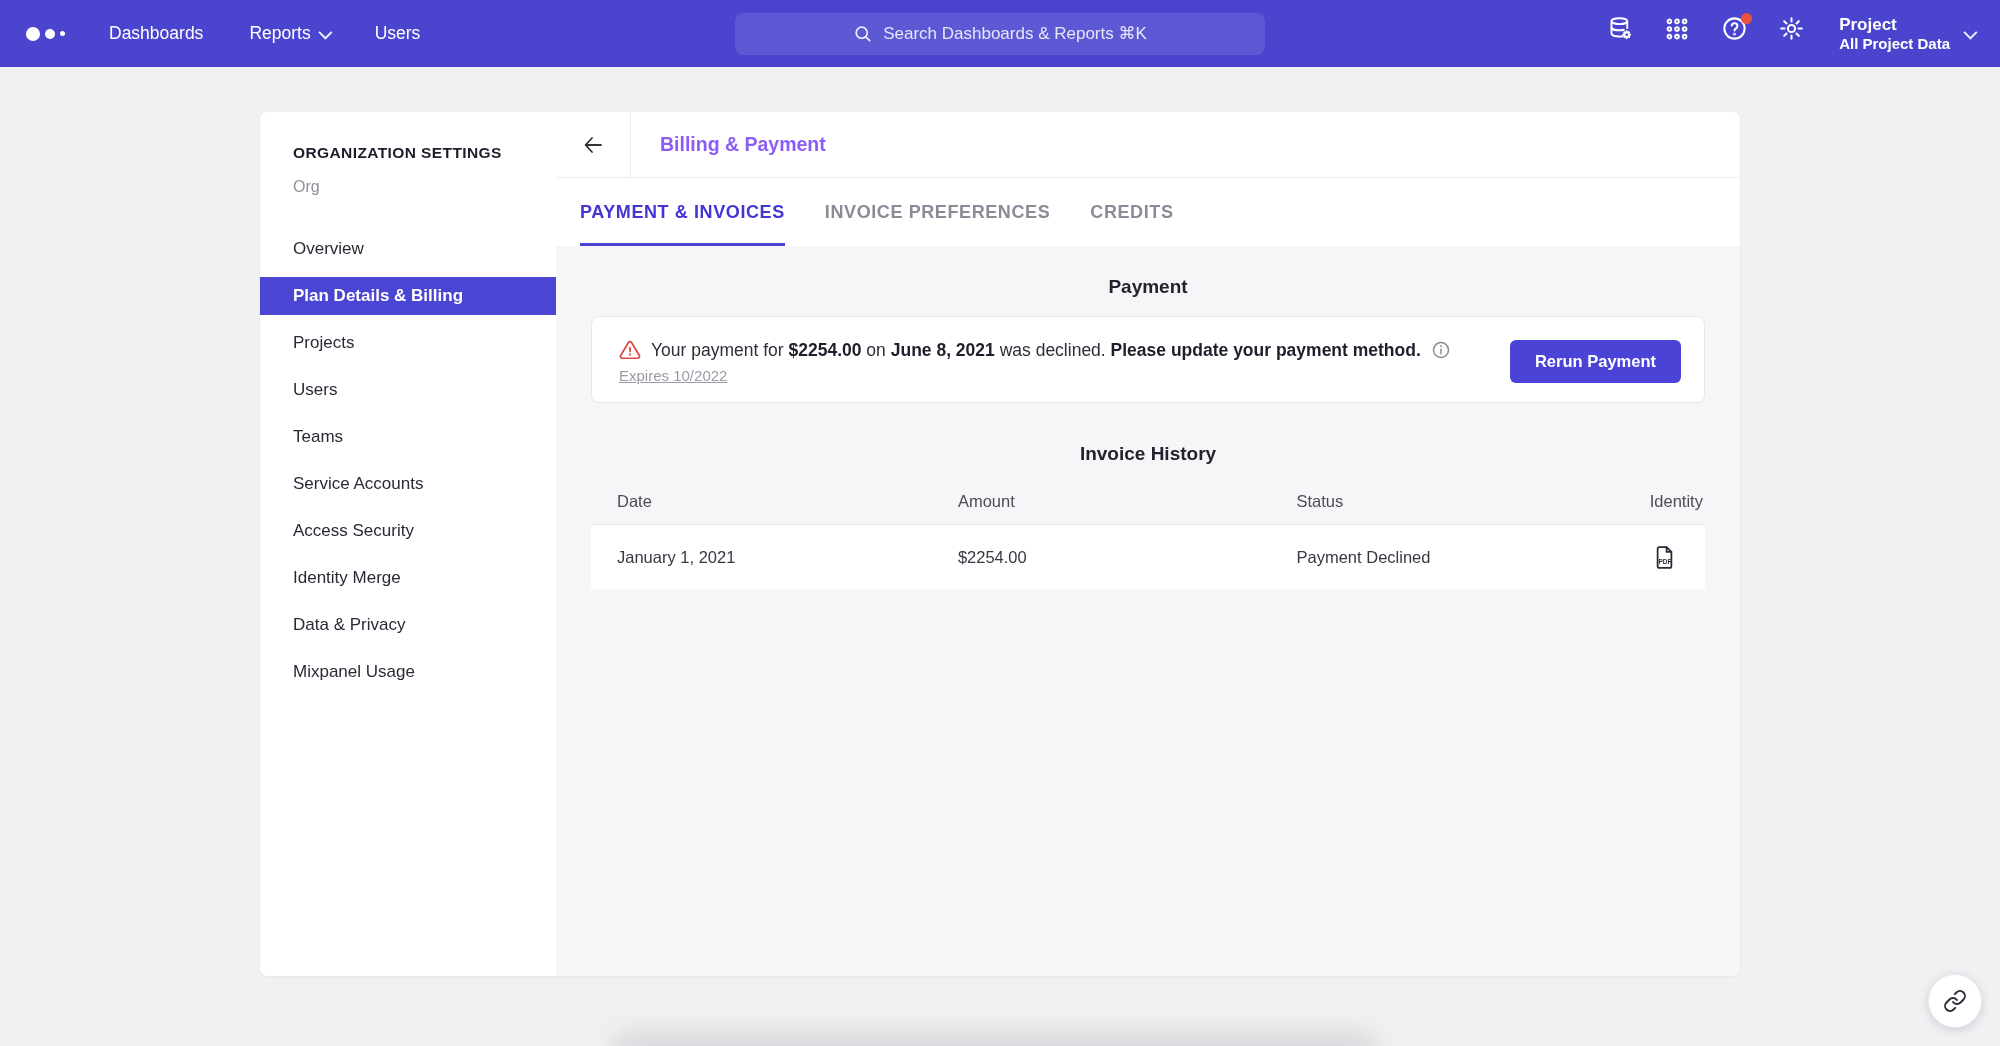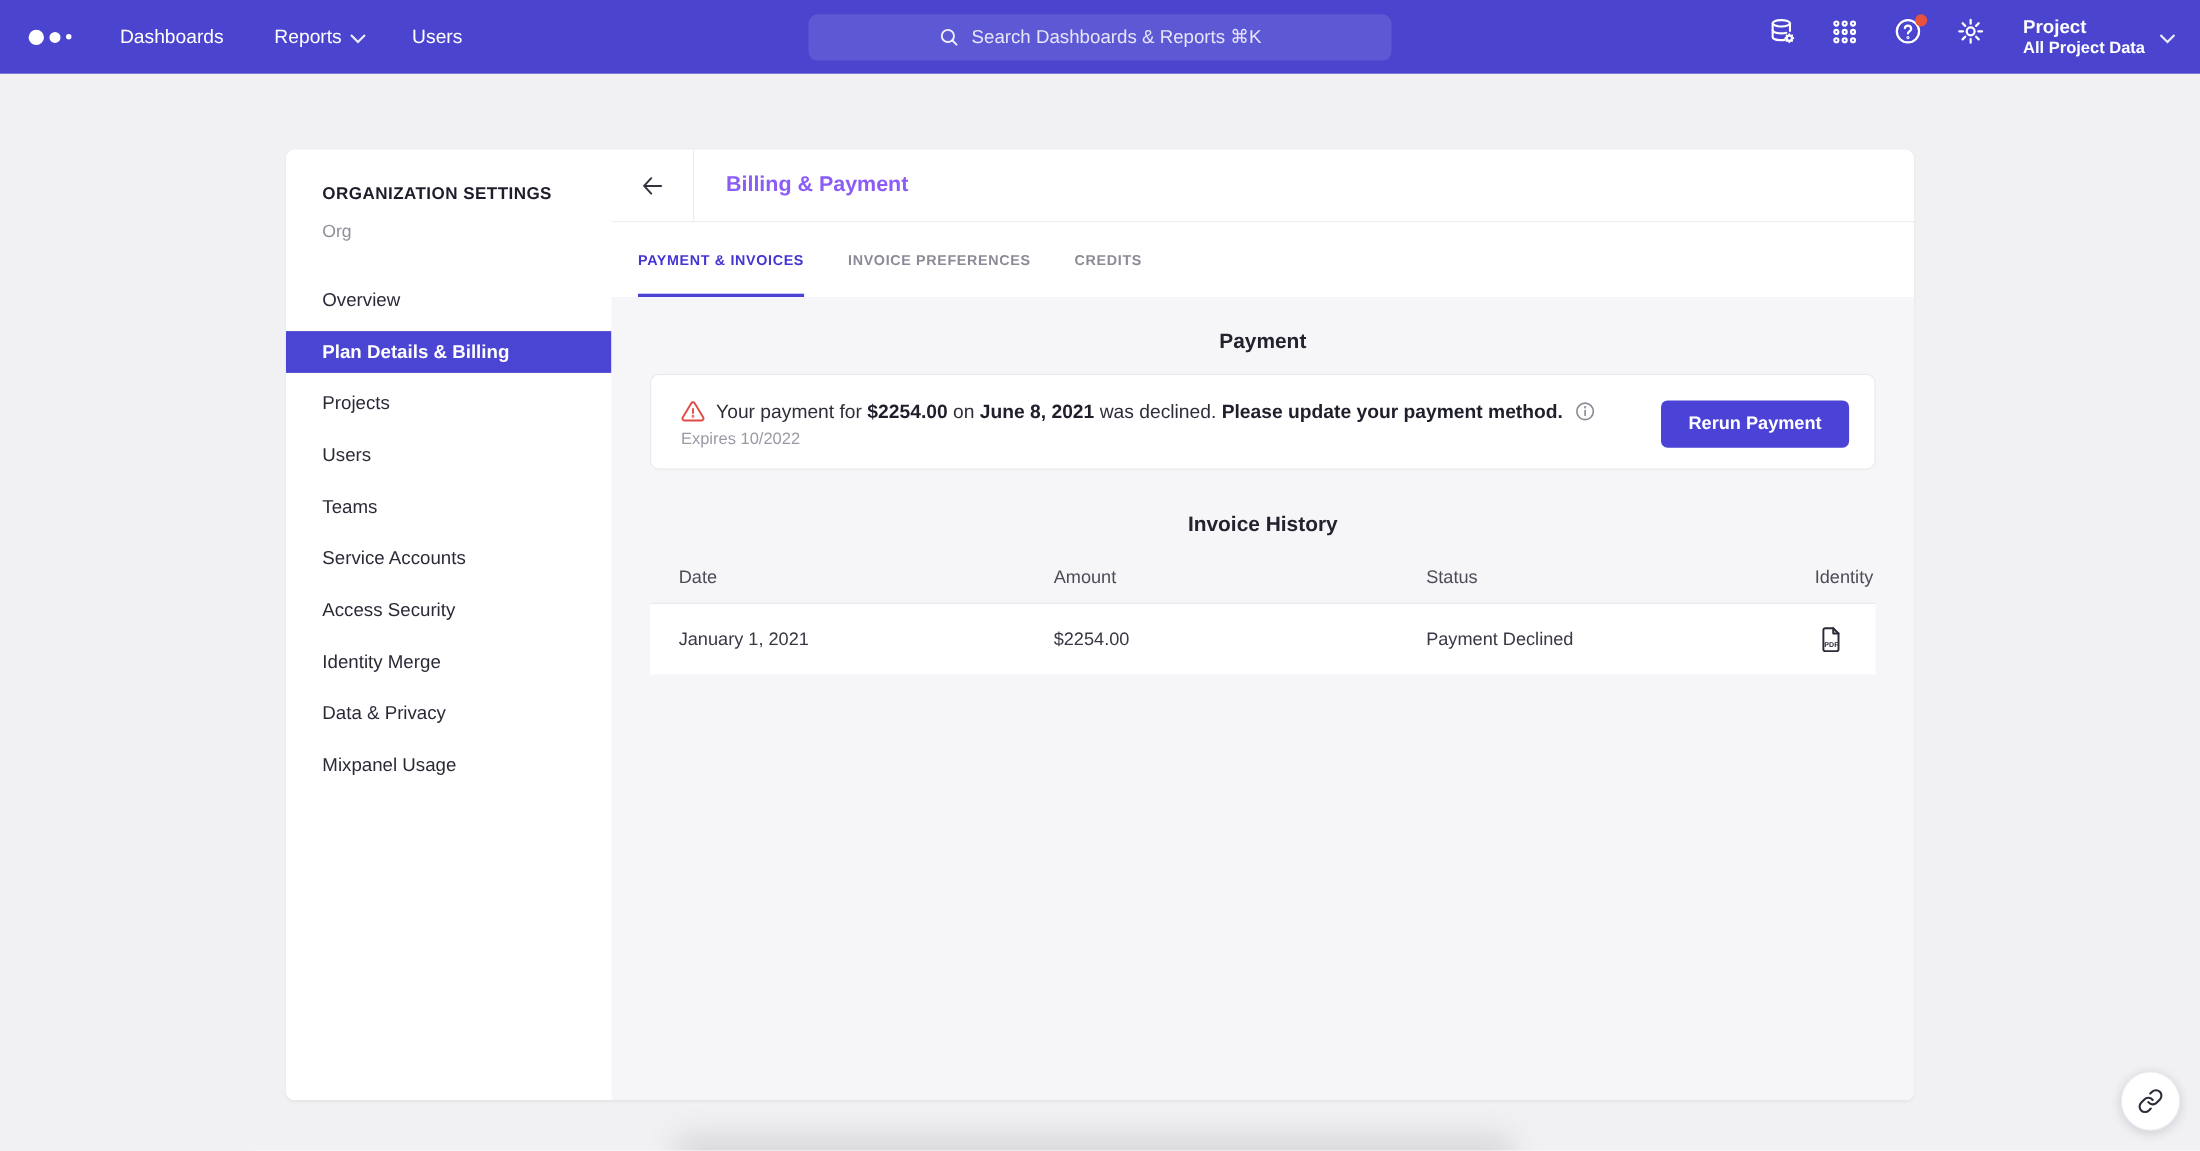--- a/index.html
+++ b/index.html
@@ -29,21 +29,21 @@
   }
   .nav-right { margin-left:auto; display:flex; gap:27px; }
   .icon-btn { width:30px; height:30px; display:flex; align-items:center; justify-content:center; cursor:pointer; position:relative; }
   .badge-dot { position:absolute; top:-1px; right:-3px; width:11px; height:11px; border-radius:50%; background:#e8523f; }
   .project-switcher { display:flex; align-items:center; gap:14px; margin-left:6px; cursor:pointer; }
   .proj-lines { display:flex; flex-direction:column; line-height:1.25; }
   .proj-title { font-size:17px; font-weight:700; }
   .proj-sub { font-size:15px; font-weight:600; }
 
   
-  .page { padding-top:69px; }
+  .page { padding-top:45px; }
   .panel {
     margin-left:260px; width:1480px; height:864px; background:#fff;
     border-radius:8px; display:flex; overflow:hidden;
     box-shadow:0 1px 3px rgba(30,30,50,.06);
   }
   .sidebar { width:296px; background:#fff; padding-top:32px; flex-shrink:0; }
   .sb-title { padding-left:33px; font-size:15.5px; font-weight:700; letter-spacing:.4px; color:#1d1d2b; }
   .sb-sub { padding-left:33px; font-size:16px; color:#8f8f9c; margin-top:16px; }
   .sb-list { list-style:none; margin-top:34px; }
   .sb-item {
@@ -51,40 +51,40 @@
     padding-left:33px; font-size:17px; color:#2a2a37; cursor:pointer;
   }
   .sb-item.active { background:#4b45d3; color:#fff; font-weight:700; }
 
   .main { flex:1; display:flex; flex-direction:column; background:#fff; }
   .main-header { height:66px; display:flex; align-items:stretch; border-bottom:1px solid #ededf1; flex-shrink:0; }
   .back-cell { width:75px; border-right:1px solid #ededf1; display:flex; align-items:center; justify-content:center; cursor:pointer; }
   .main-title { display:flex; align-items:center; padding-left:29px; font-size:19.5px; font-weight:700; color:#8b5cf6; }
   .tabs { height:68px; display:flex; align-items:stretch; padding-left:24px; gap:40px; flex-shrink:0; }
   .tab {
-    display:flex; align-items:center; font-size:13px; font-weight:700;
+    display:flex; align-items:center; font-size:18px; font-weight:700;
     letter-spacing:.6px; color:#8b8b97; cursor:pointer; position:relative;
   }
   .tab.active { color:#4335d3; }
   .tab.active::after { content:""; position:absolute; left:0; right:0; bottom:0; height:3px; background:#4b42d6; }
 
   .content { flex:1; background:#f6f6f8; padding:0 35px; overflow:hidden; }
   .section-heading { font-size:19px; font-weight:700; color:#23232f;text-align:center; }
   .h-payment { margin-top:30px; }
   .h-invoices { margin-top:40px; }
 
   .payment-card {
     margin-top:18px; background:#fff; border:1px solid #e8e8ec; border-radius:8px;
     padding:22px 23px 18px 27px; display:flex; justify-content:space-between; align-items:center;
   }
   .alert-line { display:flex; align-items:center; gap:10px; font-size:17.5px; color:#2e2e3a; }
   .alert-line b { color:#1f1f2b; }
   .card-line { display:flex; align-items:center; gap:13px; margin-top:11px; font-size:17px; color:#2a2a37; }
   .card-dots { letter-spacing:1px; }
-  .expires { margin-top:6px; font-size:15px; color:#9a9aa6; }
+  .expires { margin-top:6px; font-size:15px; color:#9a9aa6;text-decoration:underline; }
   .btn-primary {
     background:#4b42d6; color:#fff; border:none; border-radius:6px;
     font-family:inherit; font-size:16.5px; font-weight:700;
     padding:12px 25px; cursor:pointer; white-space:nowrap;
   }
 
   .invoice-table { margin-top:14px; }
   .tgrid { display:grid; grid-template-columns:30.6% 30.4% 28% 11%; align-items:center; }
   .thead { height:46px; font-size:16.5px; color:#4c4c58; border-bottom:1px solid #e7e7eb; }
   .thead .cell { padding-left:26px; }

